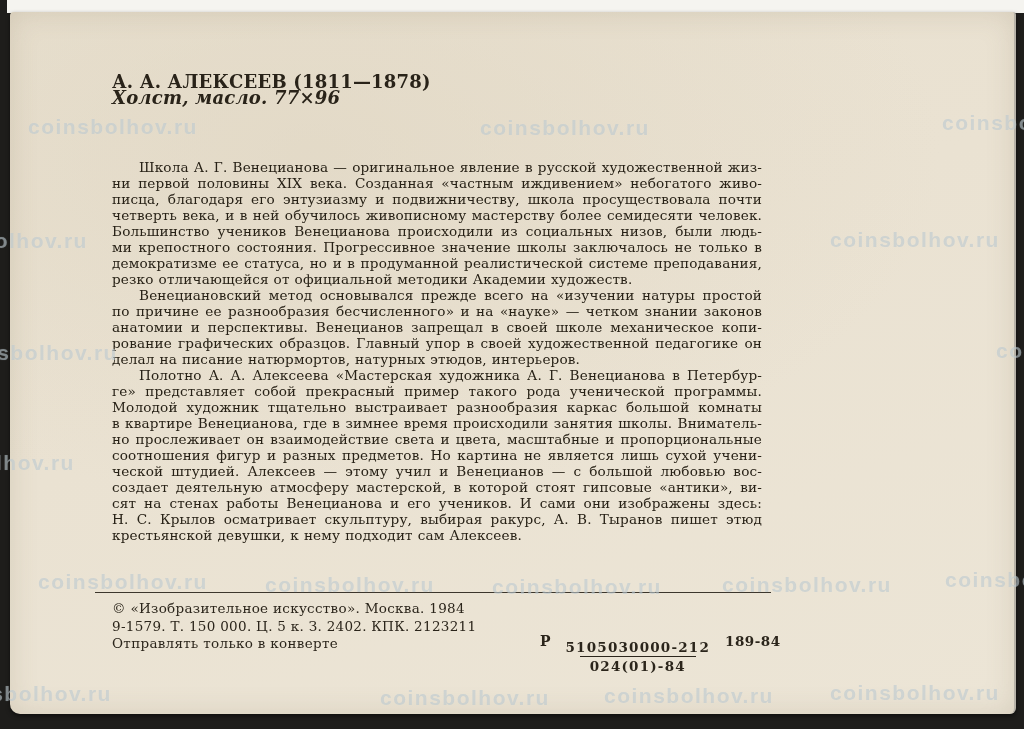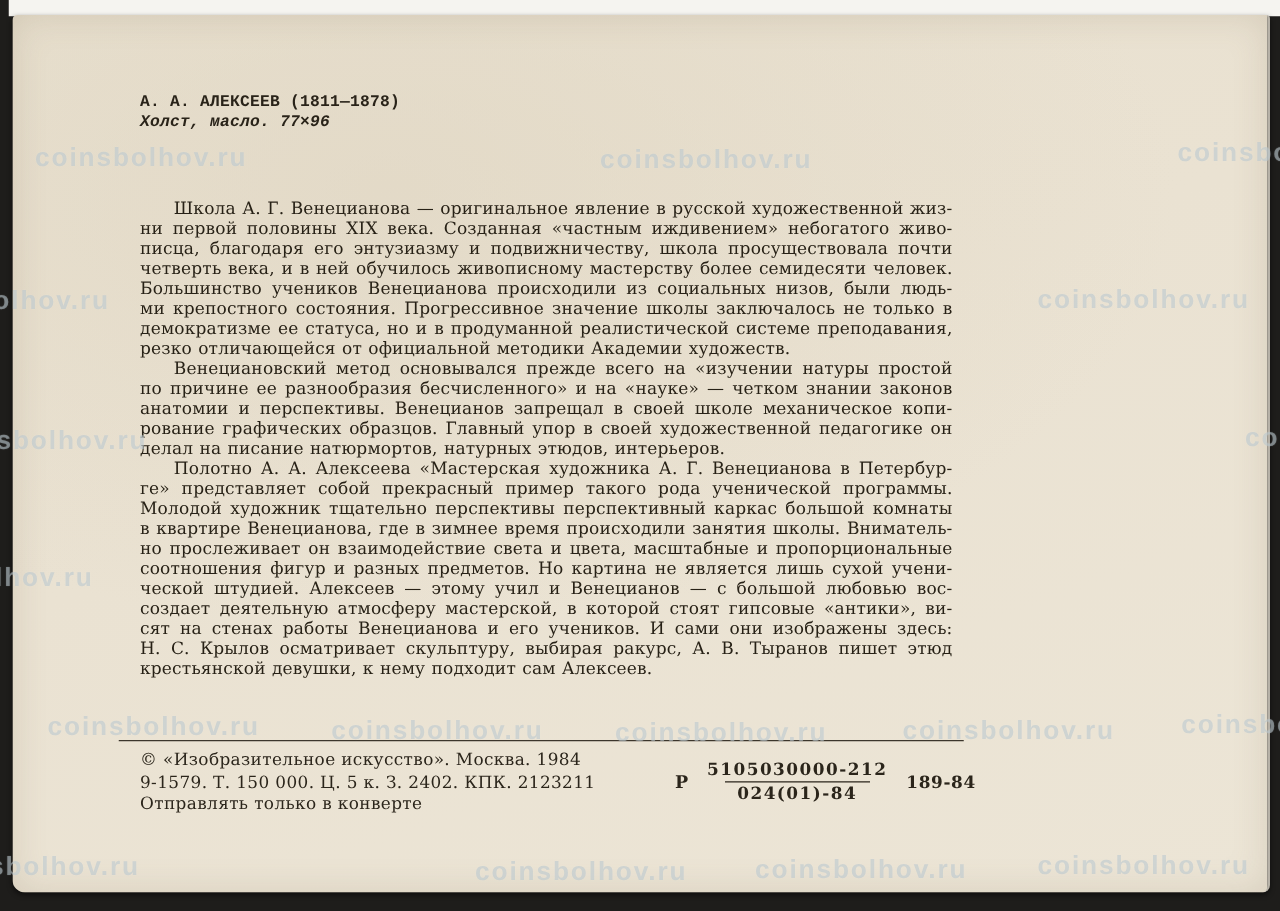--- a/index.html
+++ b/index.html
@@ -17,21 +17,21 @@
     background:
       radial-gradient(ellipse 900px 500px at 30% 20%, rgba(222,212,192,.55), rgba(0,0,0,0) 70%),
       linear-gradient(160deg,#e8e0cf 0%,#eae2d2 45%,#ece5d6 100%);
     border-radius:4px 3px 6px 10px;
     box-shadow:inset 0 0 28px rgba(120,105,80,.18), 0 2px 4px rgba(0,0,0,.5);
     border-right:2px solid #b7b2a8;
     color:#292319;
   }
   .header{
     position:absolute;left:102px;top:62px;
-    font-size:13px;line-height:16.3px;letter-spacing:.2px;white-space:nowrap;font-family:Liberation Mono, monospace;
+    font-size:18px;line-height:16.3px;letter-spacing:.2px;white-space:nowrap;
   }
   .header .h-artist,.header .h-title{font-weight:bold;}
   .header .h-medium,.header .h-museum{font-weight:bold;font-style:italic;}
   .body-text{
     position:absolute;left:102px;top:147px;width:650px;
     font-size:13.6px;line-height:16px;color:#272116;
   }
   .body-text .line{
     text-align:justify;text-align-last:justify;
     word-spacing:.5px;letter-spacing:.15px;white-space:normal;
@@ -47,21 +47,21 @@
     font-size:13.5px;line-height:17.6px;letter-spacing:.3px;white-space:nowrap;
     color:#2b251b;
   }
   .catalog{
     position:absolute;left:530px;top:596px;
     display:flex;align-items:center;gap:11px;
     font-weight:bold;color:#2b251b;
   }
   .catalog .prefix{font-size:14px;}
   .catalog .fraction{display:flex;flex-direction:column;align-items:center;}
-  .catalog .num{font-size:13.5px;letter-spacing:1.2px;padding:0 4px 1px 4px;}
+  .catalog .num{font-size:13.5px;letter-spacing:1.2px;padding:0 4px 1px 4px;margin-top:31px;}
   .catalog .den{font-size:13.5px;letter-spacing:1.2px;border-top:1.6px solid #2b251b;padding:1px 10px 0 10px;text-align:center;}
   .catalog .suffix{font-size:13.5px;letter-spacing:.5px;text-align:center;}
   .wm-layer{position:absolute;left:0;top:12px;width:1024px;height:729px;pointer-events:none;border-radius:29px;}
   .wm{
     position:absolute;
     font-family:"Liberation Sans", sans-serif;
     font-weight:bold;font-size:21px;letter-spacing:1.5px;
     color:rgba(173,189,197,.5);
     text-shadow:0 0 1px rgba(255,255,255,.25);
     white-space:nowrap;
@@ -88,21 +88,21 @@
       <div class="line">ми крепостного состояния. Прогрессивное значение школы заключалось не только в</div>
       <div class="line">демократизме ее статуса, но и в продуманной реалистической системе преподавания,</div>
       <div class="line last">резко отличающейся от официальной методики Академии художеств.</div>
       <div class="line first">Венециановский метод основывался прежде всего на «изучении натуры простой</div>
       <div class="line">по причине ее разнообразия бесчисленного» и на «науке» — четком знании законов</div>
       <div class="line">анатомии и перспективы. Венецианов запрещал в своей школе механическое копи-</div>
       <div class="line">рование графических образцов. Главный упор в своей художественной педагогике он</div>
       <div class="line last">делал на писание натюрмортов, натурных этюдов, интерьеров.</div>
       <div class="line first">Полотно А. А. Алексеева «Мастерская художника А. Г. Венецианова в Петербур-</div>
       <div class="line">ге» представляет собой прекрасный пример такого рода ученической программы.</div>
-      <div class="line">Молодой художник тщательно перспективы перспективный каркас большой комнаты</div>
+      <div class="line">Молодой художник тщательно выстраивает разнообразия каркас большой комнаты</div>
       <div class="line">в квартире Венецианова, где в зимнее время происходили занятия школы. Вниматель-</div>
       <div class="line">но прослеживает он взаимодействие света и цвета, масштабные и пропорциональные</div>
       <div class="line">соотношения фигур и разных предметов. Но картина не является лишь сухой учени-</div>
       <div class="line">ческой штудией. Алексеев — этому учил и Венецианов — с большой любовью вос-</div>
       <div class="line">создает деятельную атмосферу мастерской, в которой стоят гипсовые «антики», ви-</div>
       <div class="line">сят на стенах работы Венецианова и его учеников. И сами они изображены здесь:</div>
       <div class="line">Н. С. Крылов осматривает скульптуру, выбирая ракурс, А. В. Тыранов пишет этюд</div>
       <div class="line last">крестьянской девушки, к нему подходит сам Алексеев.</div>
     </div>
 

